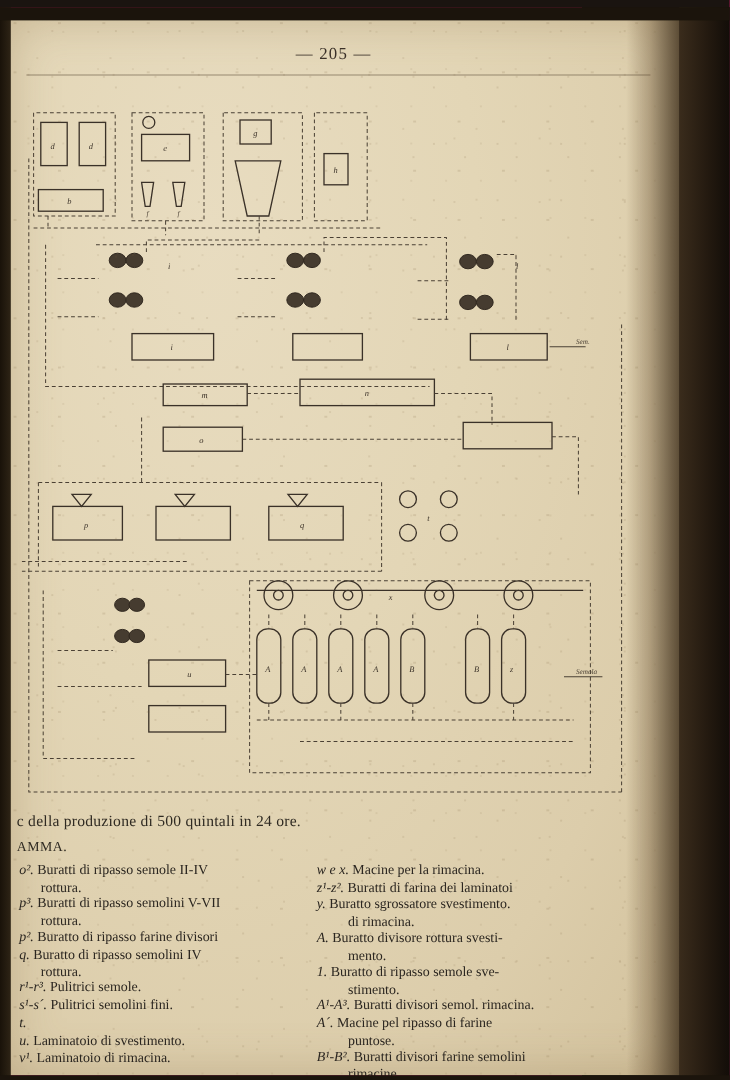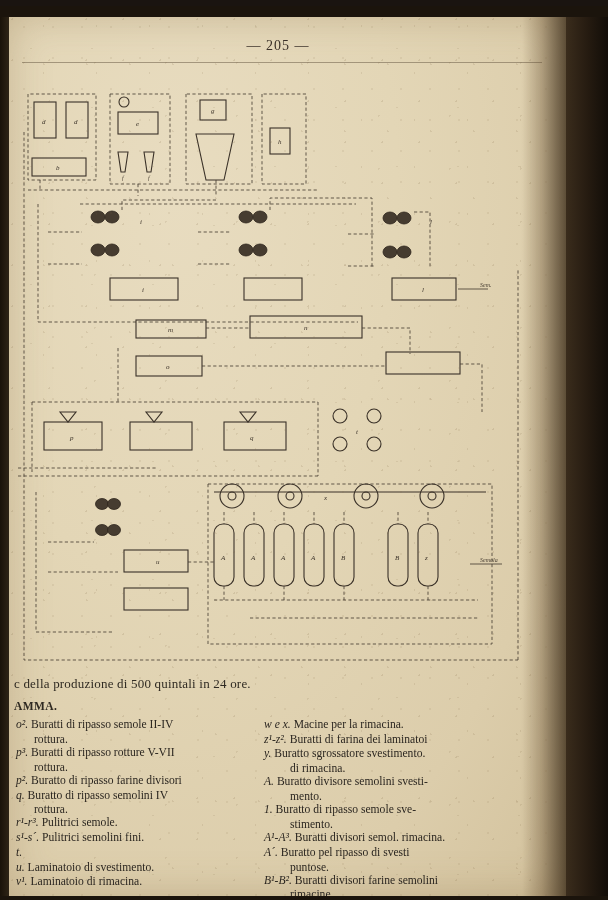--- a/index.html
+++ b/index.html
@@ -54,21 +54,21 @@
   }
   .diagram svg{display:block;}
 
   
   .caption{
     position:absolute;left:6px;top:660px;width:520px;
     font-size:13px;color:#2f2a22;letter-spacing:.2px;
   }
   .schema-label{
     position:absolute;left:6px;top:684px;width:200px;
-    font-size:11.5px;color:#2f2a22;letter-spacing:.4px;font-weight:bold;
+    font-size:11.5px;color:#2f2a22;letter-spacing:.4px;
   }
   .legend{
     position:absolute;left:4px;top:702px;width:530px;
     font-size:11.6px;line-height:13.2px;color:#2b2620;
   }
   .legend .col{position:absolute;top:0;}
   .legend .colL{left:4px;width:248px;}
   .legend .colR{left:252px;width:280px;}
   .lentry{display:block;margin-bottom:1.5px;text-indent:-14px;padding-left:14px;}
   .lentry .sym{font-style:italic;}
@@ -289,21 +289,21 @@
     </div>
 
     <div class="caption">c della produzione di 500 quintali in 24 ore.</div>
     <div class="schema-label">AMMA.</div>
 
     <div class="legend">
       <div class="col colL">
         <span class="lentry"><span class="sym">o².</span> <span>Buratti di ripasso semole II-IV</span></span>
         <span class="ind">rottura.</span>
 
-        <span class="lentry"><span class="sym">p³.</span> <span>Buratti di ripasso rotture V-VII</span></span>
+        <span class="lentry"><span class="sym">p³.</span> <span>Buratti di ripasso semolini V-VII</span></span>
         <span class="ind">rottura.</span>
 
         <span class="lentry"><span class="sym">p².</span> <span>Buratto di ripasso farine divisori</span></span>
 
         <span class="lentry"><span class="sym">q.</span> <span>Buratto di ripasso semolini IV</span></span>
         <span class="ind">rottura.</span>
 
         <span class="lentry"><span class="sym">r¹-r³.</span> <span>Pulitrici semole.</span></span>
 
         <span class="lentry"><span class="sym">s¹-s´.</span> <span>Pulitrici semolini fini.</span></span>
@@ -316,29 +316,29 @@
       </div>
 
       <div class="col colR">
         <span class="lentry"><span class="sym">w e x.</span> <span>Macine per la rimacina.</span></span>
 
         <span class="lentry"><span class="sym">z¹-z².</span> <span>Buratti di farina dei laminatoi</span></span>
 
         <span class="lentry"><span class="sym">y.</span> <span>Buratto sgrossatore svestimento.</span></span>
         <span class="ctr">di rimacina.</span>
 
-        <span class="lentry"><span class="sym">A.</span> <span>Buratto divisore semolini svesti-</span></span>
+        <span class="lentry"><span class="sym">A.</span> <span>Buratto divisore rottura svesti-</span></span>
         <span class="ctr">mento.</span>
 
         <span class="lentry"><span class="sym">1.</span> <span>Buratto di ripasso semole sve-</span></span>
         <span class="ctr">stimento.</span>
 
         <span class="lentry"><span class="sym">A¹-A³.</span> <span>Buratti divisori semol. rimacina.</span></span>
 
-        <span class="lentry"><span class="sym">A´.</span> <span>Buratto pel ripasso di svesti</span></span>
+        <span class="lentry"><span class="sym">A´.</span> <span>Macine pel ripasso di farine</span></span>
         <span class="ctr">puntose.</span>
 
         <span class="lentry"><span class="sym">B¹-B².</span> <span>Buratti divisori farine semolini</span></span>
         <span class="ctr">rimacine.</span>
       </div>
     </div>
 
     <div class="gutter"></div>
   </div>
 

